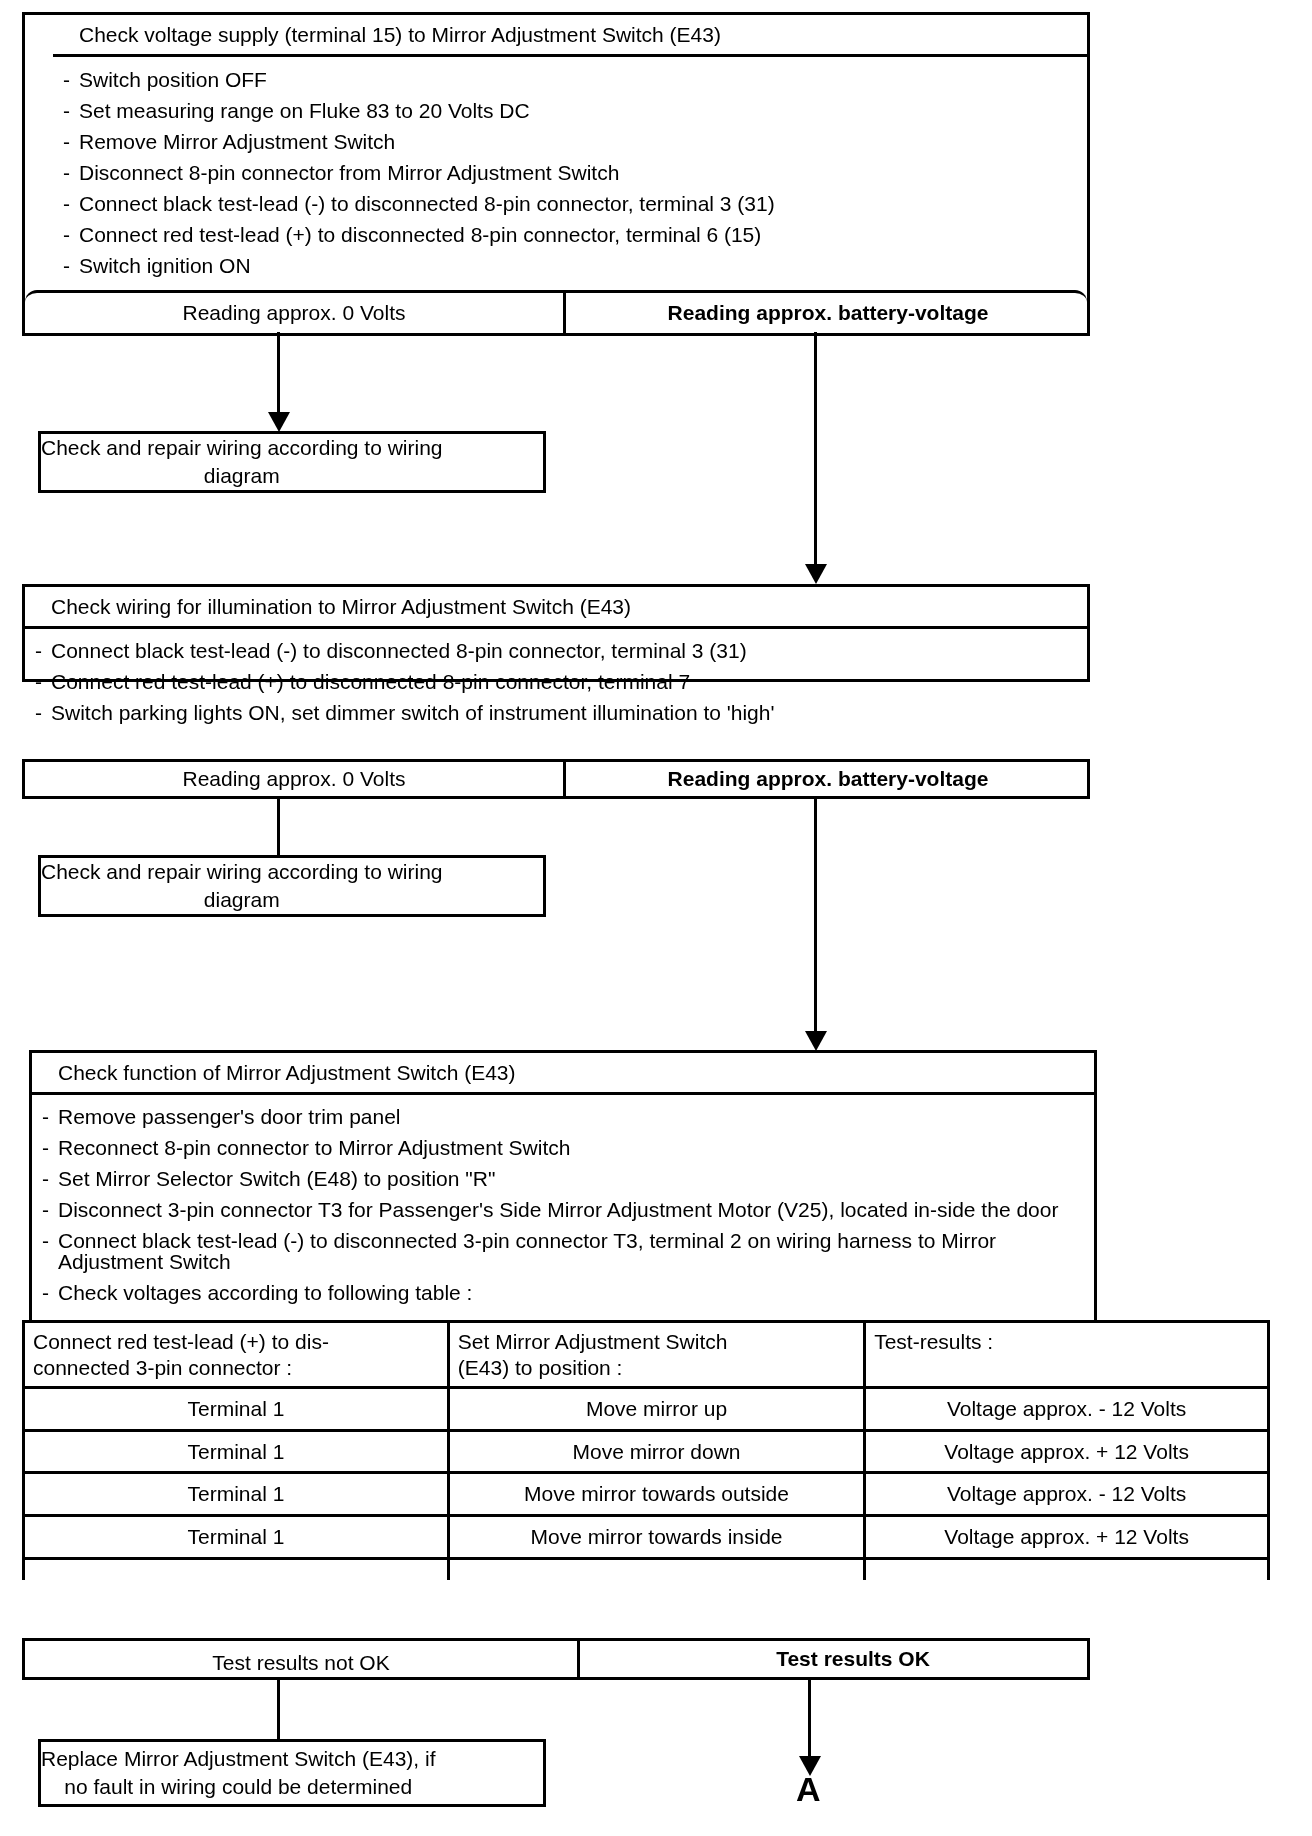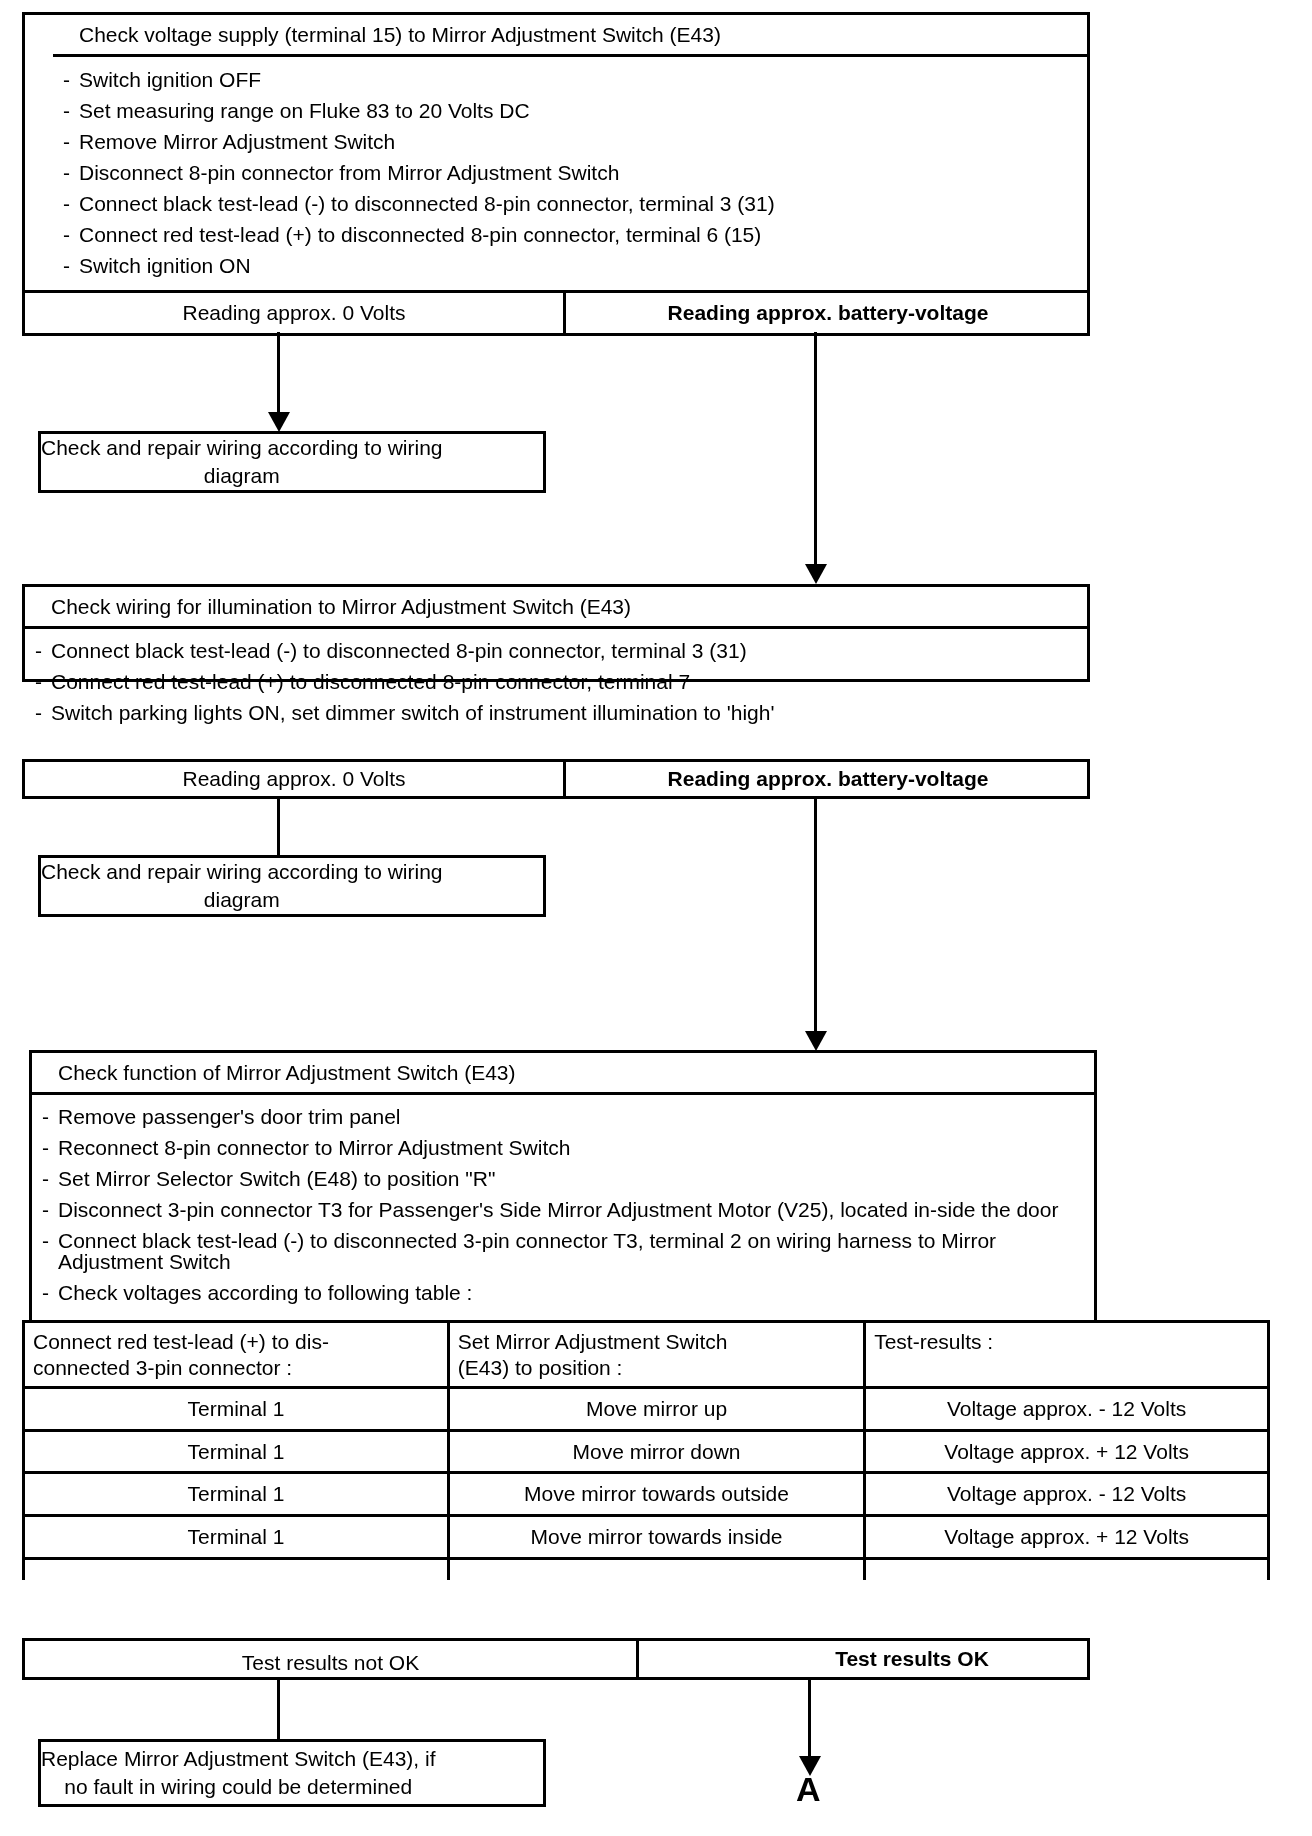--- a/index.html
+++ b/index.html
@@ -29,20 +29,21 @@
     display:block;
   }
   .step .dash{position:absolute;left:10px;top:5px;}
   .step .txt{display:block;}
 
   
   .resultbar{
     display:flex;
     border-top:3px solid #000;
     height:40px;
+    border-radius:12px;
   }
   .resultbar .cell{
     flex:0 0 auto;
     display:flex;align-items:center;justify-content:center;
     font-size:21px;
     box-sizing:border-box;
   }
   .resultbar .cell.right{border-left:3px solid #000;font-weight:bold;}
 
   
@@ -85,21 +86,21 @@
 </head>
 <body>
 
 <div class="canvas">
 
   <div class="box" style="left:22px;top:12px;width:1068px;height:324px;padding-left:28px;">
     <div class="hdr">Check voltage supply (terminal 15) to Mirror Adjustment Switch (E43)</div>
     <div class="steps">
       <div class="step">
           <span class="dash">-</span>
-          <span class="txt">Switch ignition OFF</span>
+          <span class="txt">Switch position OFF</span>
         </div>
       <div class="step">
           <span class="dash">-</span>
           <span class="txt">Set measuring range on Fluke 83 to 20 Volts DC</span>
         </div>
       <div class="step">
           <span class="dash">-</span>
           <span class="txt">Remove Mirror Adjustment Switch</span>
         </div>
       <div class="step">
@@ -259,21 +260,21 @@
           <td></td>
             <td></td>
             <td></td>
         </tr>
       </tbody>
     </table>
   </div>
 
   <div class="box" style="left:22px;top:1638px;width:1068px;height:42px;">
     <div class="resultbar" style="border-top:none;height:100%;">
-      <div class="cell left" style="width:611px;margin-top:8px;">Test results not OK</div>
+      <div class="cell left" style="width:552px;margin-top:8px;">Test results not OK</div>
       <div class="cell right" style="width:549px;">Test results OK</div>
     </div>
   </div>
 
   <div class="arrow" style="left:277px;top:1680px;height:96px;">
     <div class="stem" style="height:78px;"></div>
     <div class="head"></div>
   </div>
 
   <div class="smallbox" style="left:38px;top:1739px;width:508px;height:68px;">

